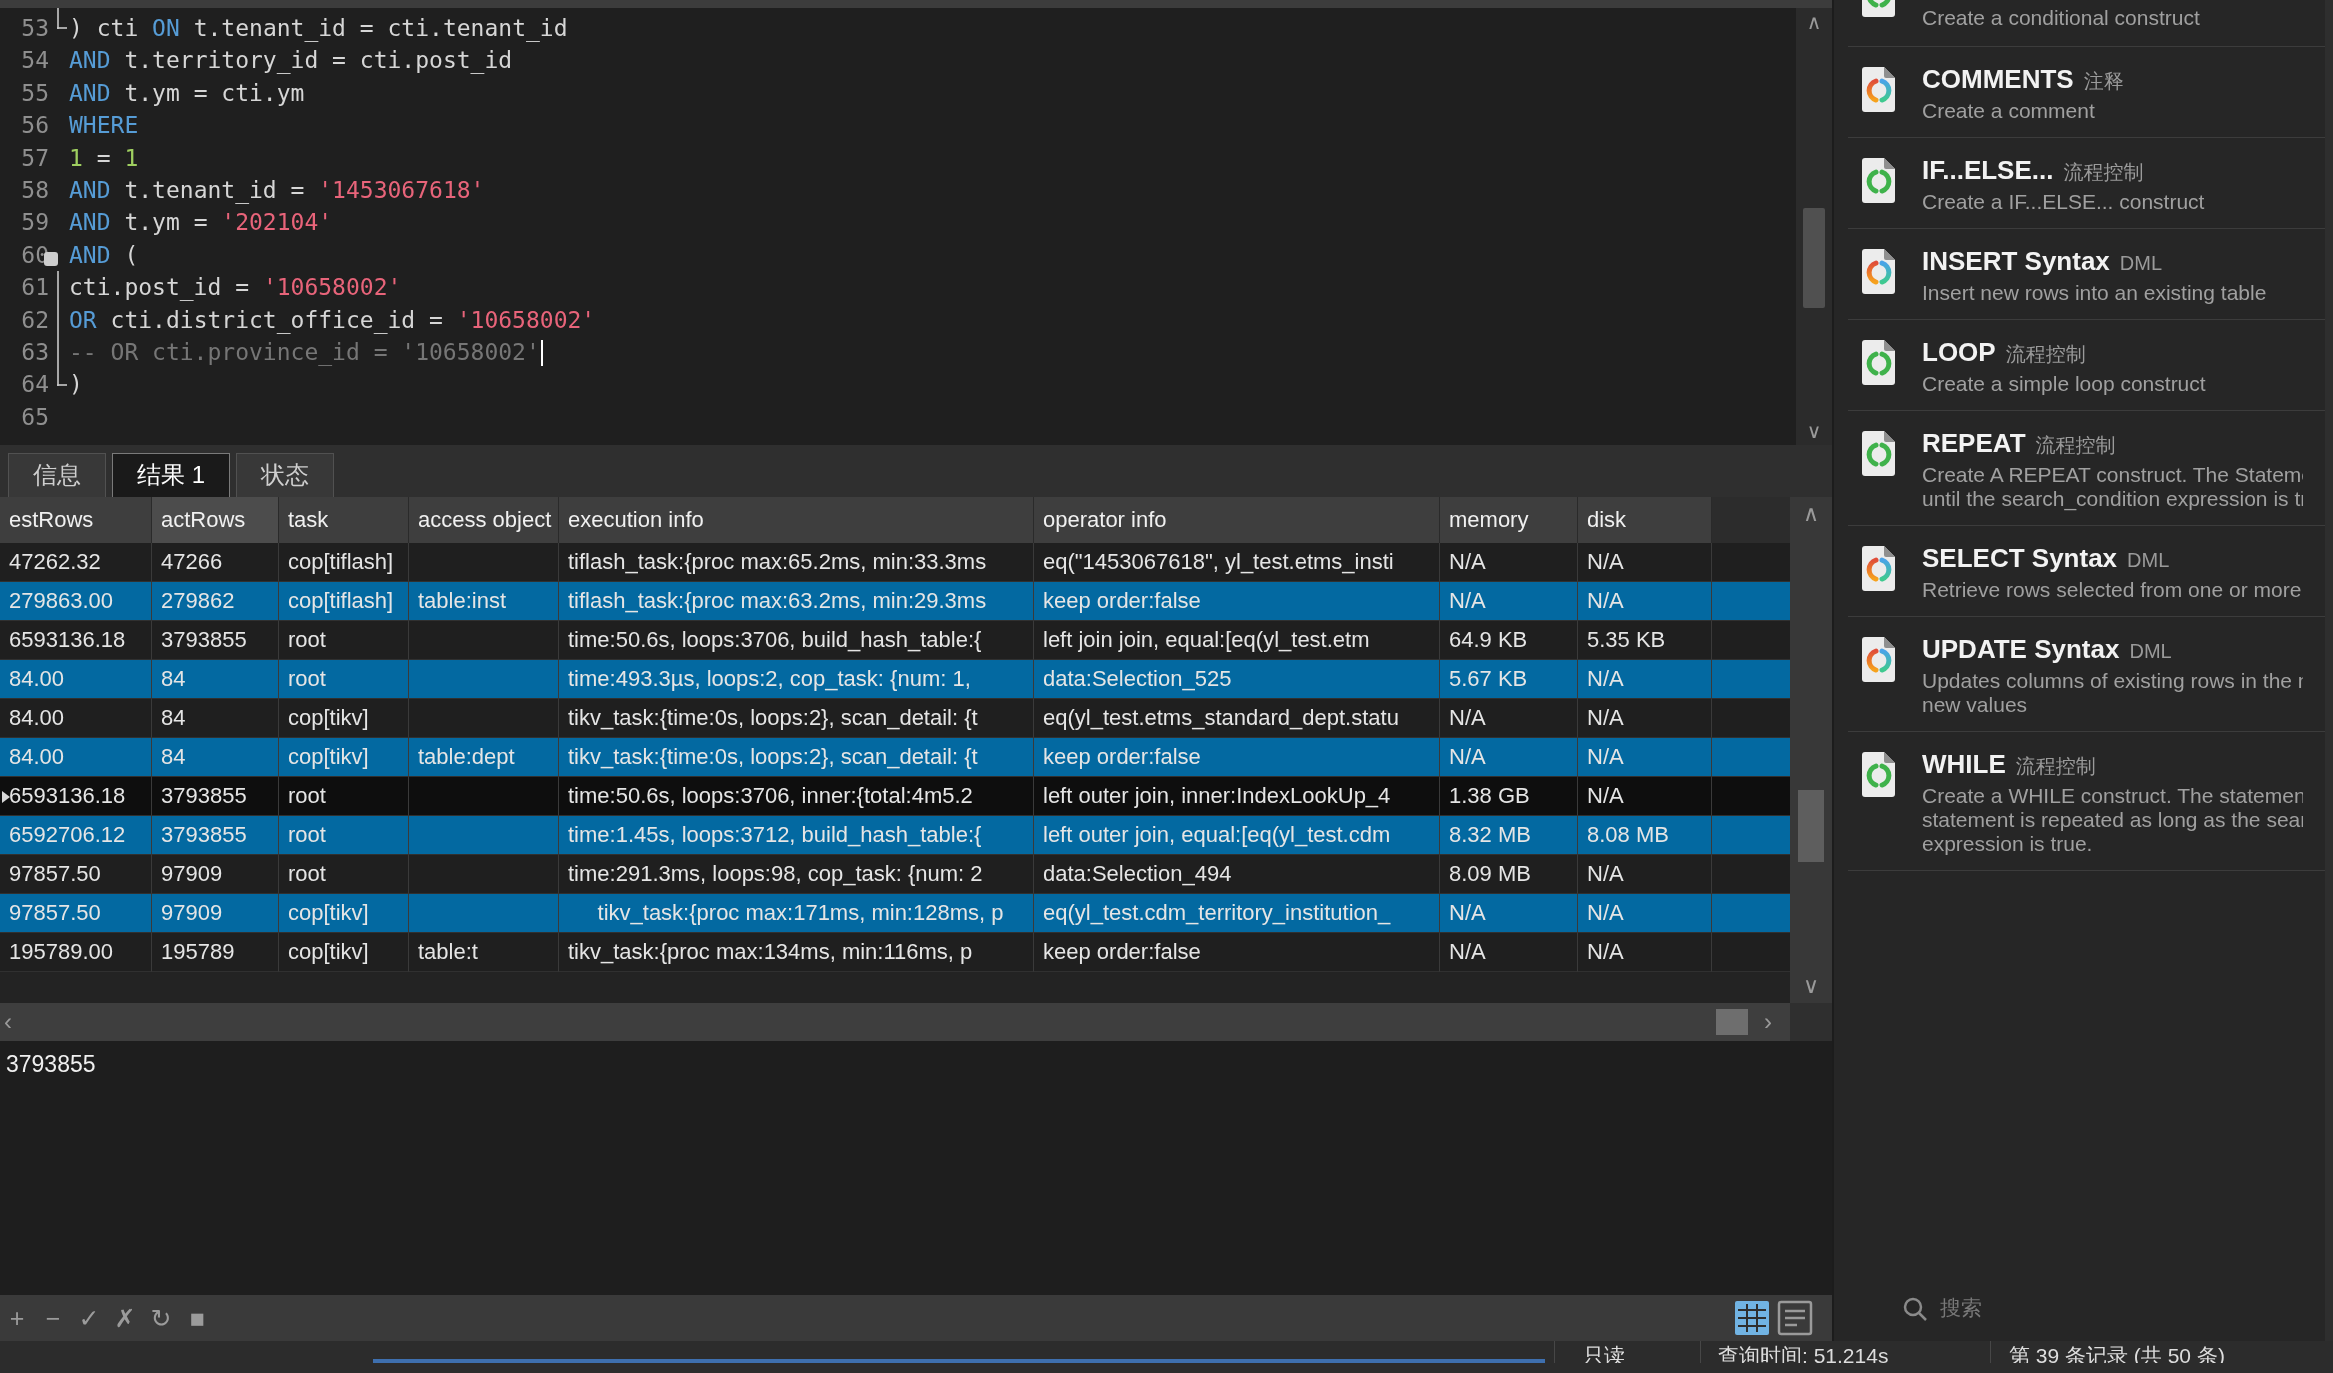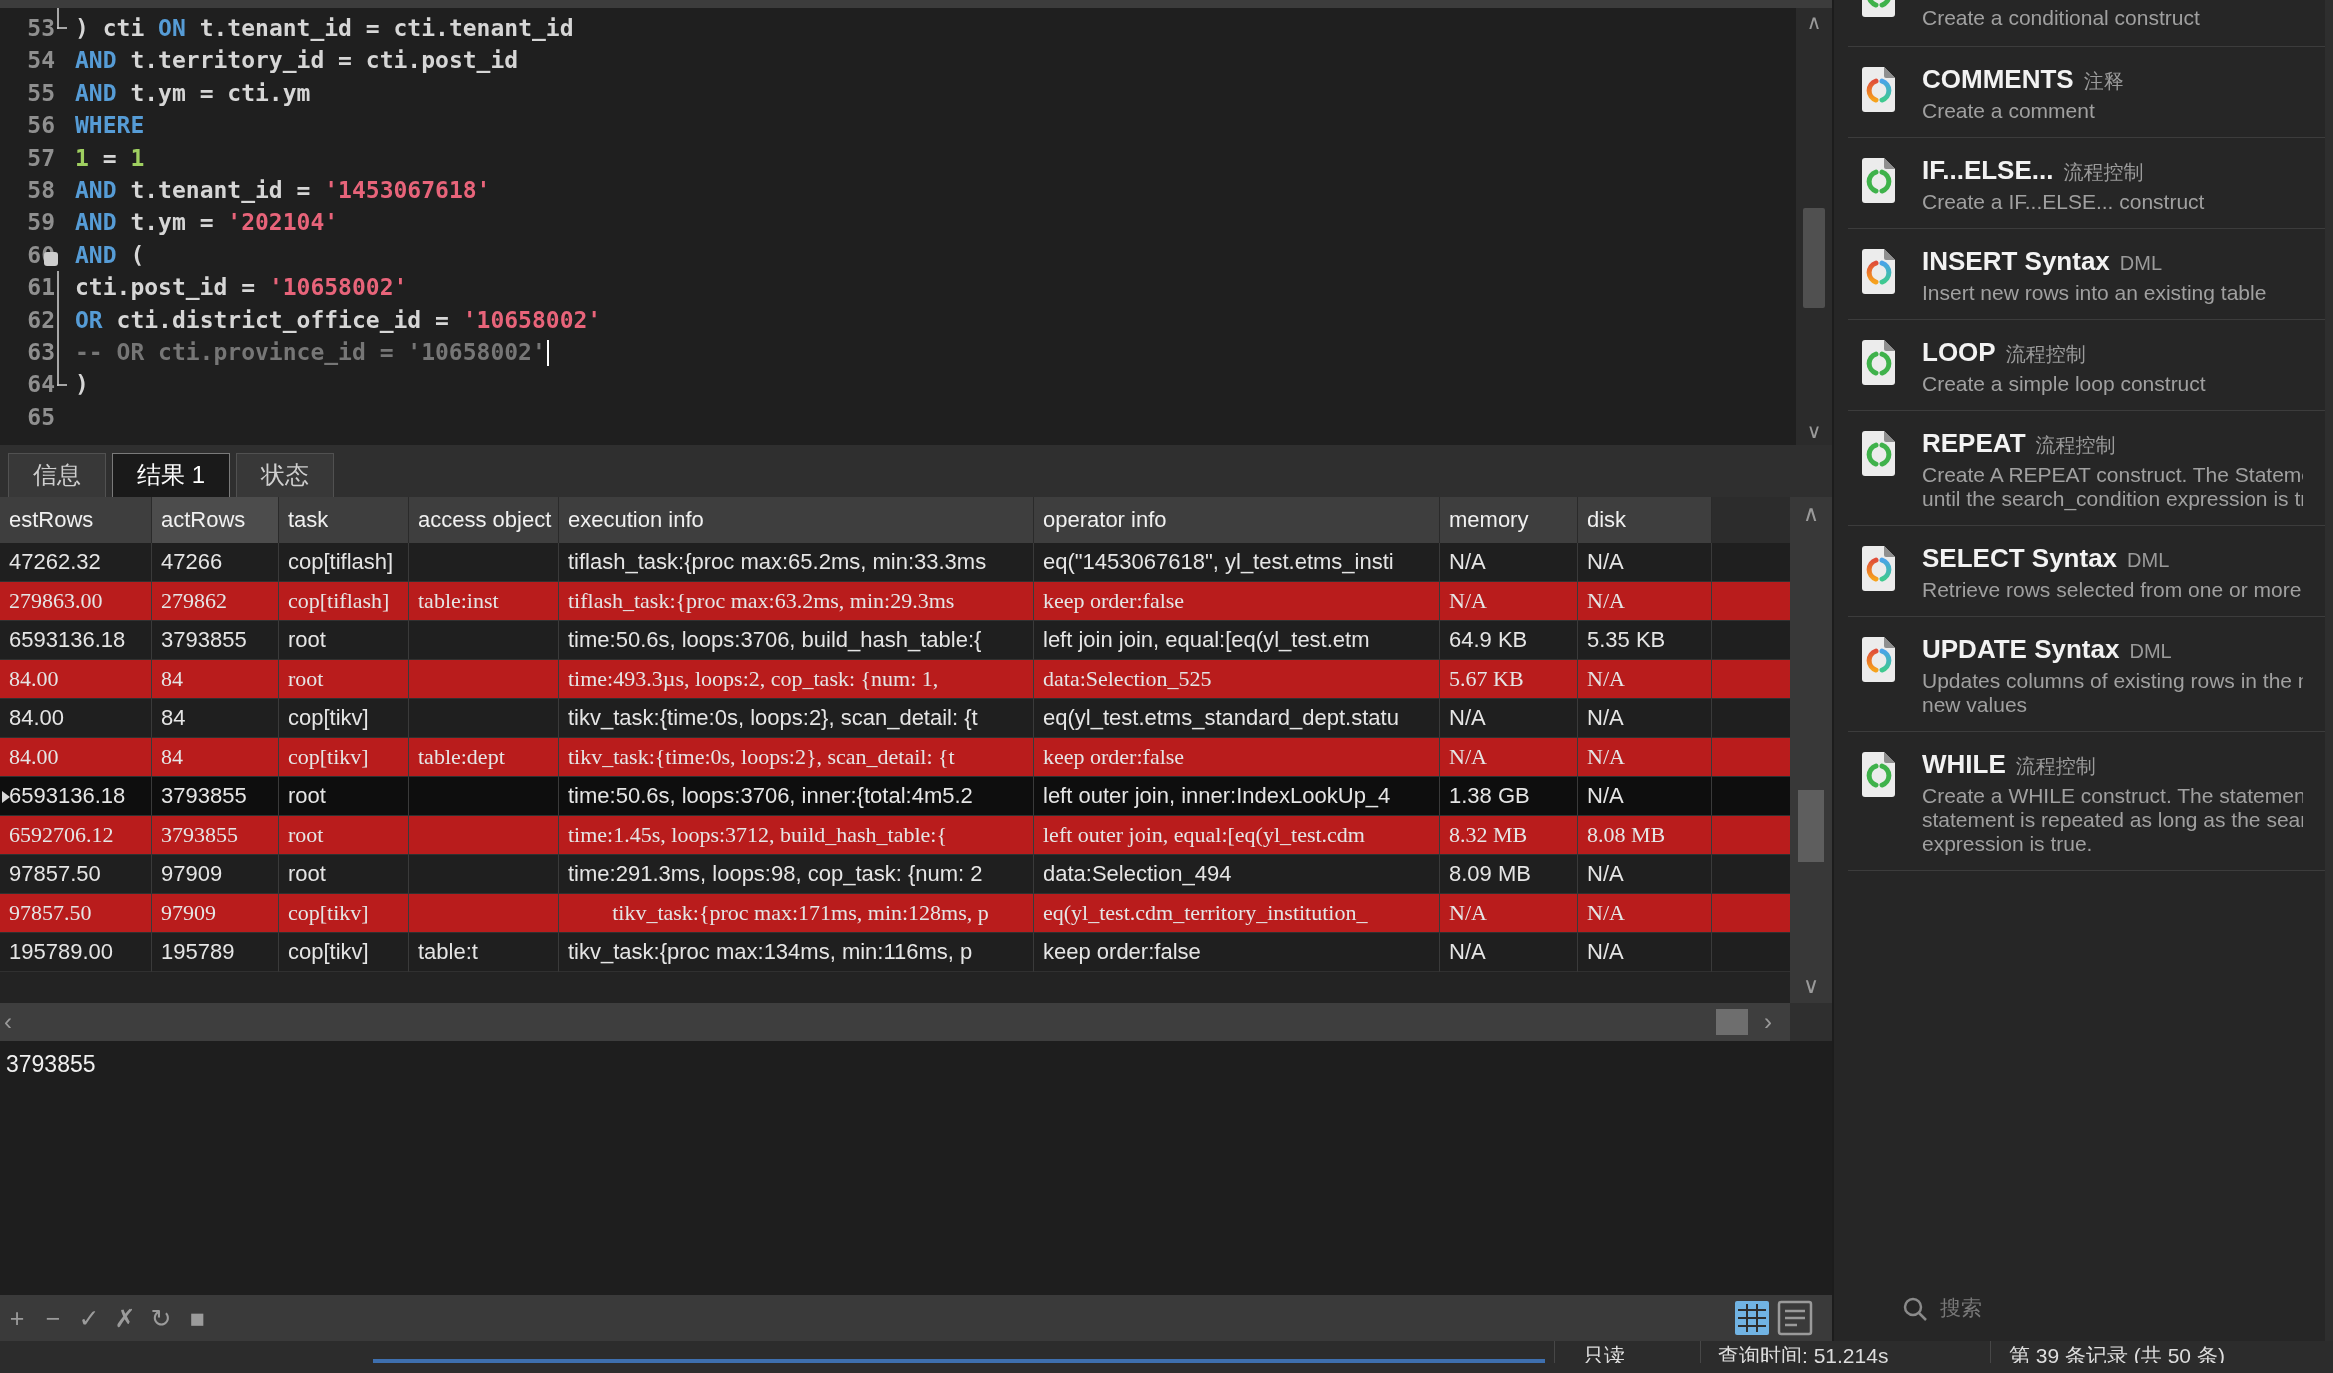--- a/index.html
+++ b/index.html
@@ -8,21 +8,21 @@
     position:relative; width:2333px; height:1373px; overflow:hidden;
     background:#1e1e1e; font-family:"Liberation Sans", sans-serif;
     color:#d6d6d6; cursor:default;
   }
   
   #left { position:absolute; left:0; top:0; width:1832px; height:1341px; }
   .top-strip { position:absolute; left:0; top:0; width:1832px; height:8px; background:#3c3c3c; }
 
   
   #editor { position:absolute; left:0; top:8px; width:1832px; height:437px; background:#1f1f1f; overflow:hidden; }
-  #code-lines { position:absolute; left:8px; top:4px; width:1790px;font-weight:bold; }
+  #code-lines { position:absolute; left:2px; top:4px; width:1790px; }
   .code-line { display:flex; height:32.4px; line-height:32.4px; font-family:"DejaVu Sans Mono", monospace; font-size:23px; white-space:pre; }
   .code-line .gutter { width:62px; flex:0 0 62px; text-align:right; padding-right:15px; color:#8f8f8f; }
   .code-line .code { padding-left:5px; color:#d6d6d6; }
   .tk-kw { color:#569cd6; }
   .tk-str { color:#e8647a; }
   .tk-num { color:#9fcf60; }
   .tk-cmt { color:#767676; }
   .tk-pln { color:#d6d6d6; }
   .cursor { display:inline-block; width:2px; height:26px; background:#ffffff; vertical-align:middle; margin-left:1px; }
   .fold-marker { position:absolute; left:44px; top:244px; width:14px; height:14px; background:#cdcdcd; border-radius:3px; }
@@ -42,21 +42,21 @@
   .tab.active { background:#1a1a1a; color:#ffffff; border-color:#7a7a7a; position:relative; }
 
   
   #grid { position:absolute; left:0; top:497px; width:1790px; height:506px; background:#232323; overflow:hidden; }
   #grid-header { display:flex; height:46px; }
   .hcell { flex:0 0 auto; background:#3e3e3e; color:#f0f0f0; font-size:22px; line-height:46px; padding-left:9px; border-right:1px solid #2a2a2a; overflow:hidden; white-space:pre; }
   .hcell.hl { background:#4c4c4c; }
   .hfill { flex:0 0 auto; background:#2c2c2c; }
   .grow { display:flex; height:39px; position:relative; }
   .grow.dark  .cell, .grow.dark  .rfill { background:#1f1f1f; }
-  .grow.light .cell, .grow.light .rfill { background:#b91c1c;font-family:Liberation Serif, serif; }
+  .grow.light .cell, .grow.light .rfill { background:#0369a1; }
   .grow.sel   .cell, .grow.sel   .rfill { background:#0e0e0e; }
   .cell { flex:0 0 auto; color:#e5e5e5; font-size:22px; line-height:38px; padding-left:9px; border-right:1px solid #3a3a3a; border-bottom:1px solid #303030; overflow:hidden; white-space:pre; }
   .rfill { flex:0 0 auto; border-bottom:1px solid #303030; }
   .grow.sel::before { content:""; position:absolute; left:2px; top:14px; border-left:8px solid #d8d8d8; border-top:6px solid transparent; border-bottom:6px solid transparent; }
 
   #grid-vscroll { position:absolute; left:1790px; top:497px; width:42px; height:506px; background:#383838; }
   #grid-vscroll .arrow { position:absolute; left:0; width:42px; text-align:center; color:#9a9a9a; font-size:22px; }
   #grid-vscroll .up { top:4px; } #grid-vscroll .down { bottom:4px; }
   #grid-vscroll .thumb { position:absolute; left:8px; width:26px; top:293px; height:72px; background:#5e5e5e; }
 

